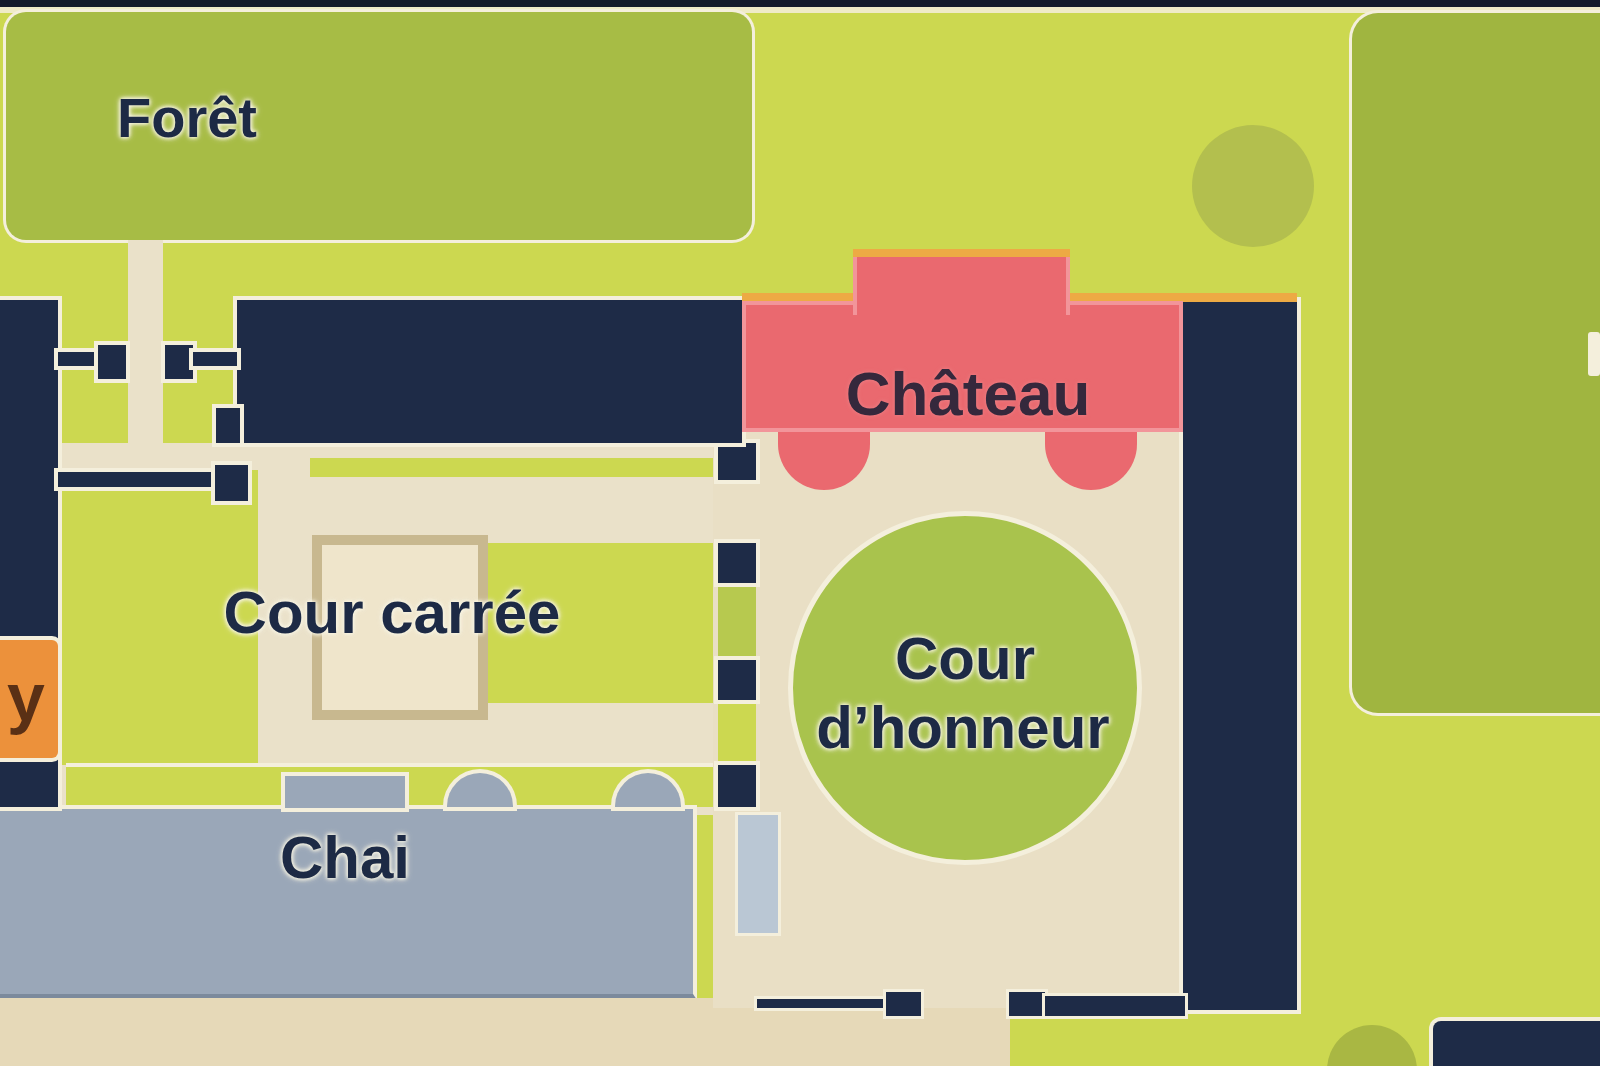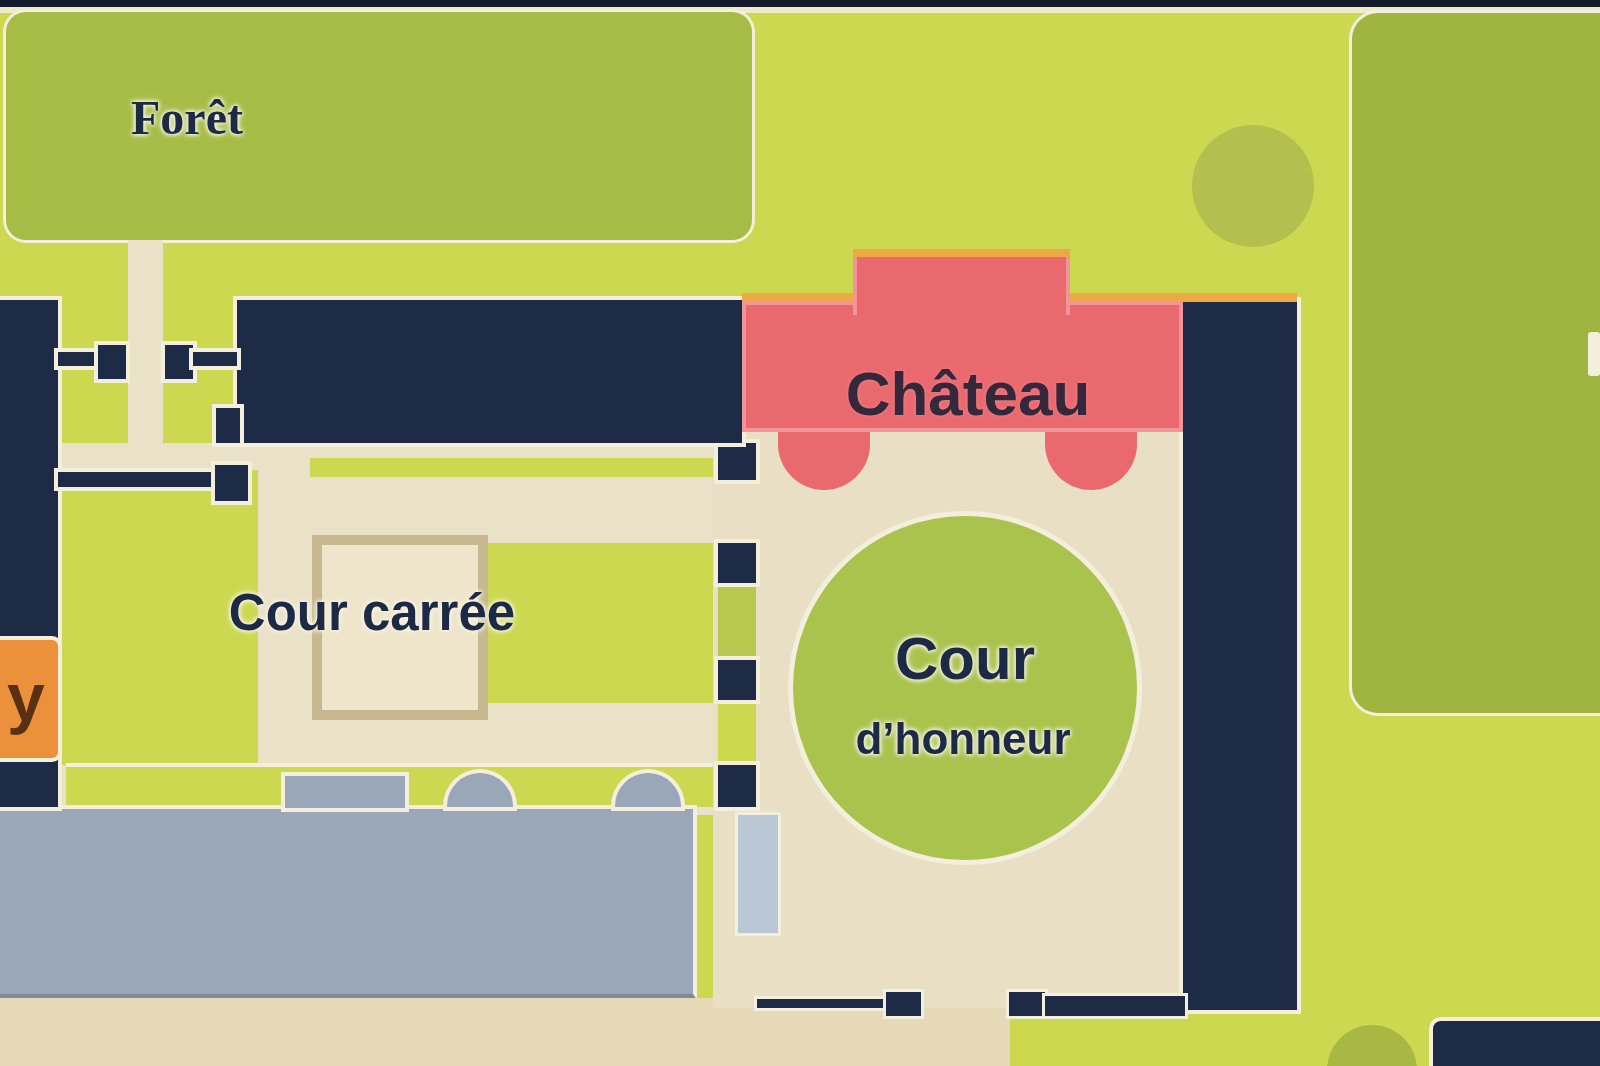--- a/index.html
+++ b/index.html
@@ -110,26 +110,26 @@
         border-radius:0 0 46px 46px;}
 
   
   .orange-label{left:-6px;top:640px;width:64px;height:118px;background:var(--orange-label);
         border-radius:0 6px 6px 0;box-shadow:0 0 0 4px var(--pale);}
 
   
   .lbl{transform:translate(-50%,-50%);white-space:nowrap;
        font-weight:700;color:var(--text);
        text-shadow:0 0 4px rgba(248,244,228,.95),0 0 4px rgba(248,244,228,.95),0 0 7px rgba(248,244,228,.9);}
-  .lbl-foret{left:187px;top:117px;font-size:48px;font-family:Liberation Serif, serif;}
+  .lbl-foret{left:187px;top:117px;font-size:56px;}
   .lbl-chateau{left:968px;top:393px;font-size:62px;color:var(--chateau-text);
        text-shadow:0 0 4px rgba(240,150,155,.6);}
-  .lbl-courcarree{left:372px;top:612px;font-size:51px;}
+  .lbl-courcarree{left:392px;top:612px;font-size:60px;}
   .lbl-honneur1{left:965px;top:634px;font-size:60px;margin-top:24px;}
-  .lbl-honneur2{left:963px;top:727px;font-size:44px;margin-top:12px;}
+  .lbl-honneur2{left:963px;top:727px;font-size:60px;}
   .lbl-chai1{left:345px;top:857px;font-size:60px;}
   .lbl-chai2{left:338px;top:937px;font-size:60px;}
   .lbl-y{left:26px;top:697px;font-size:68px;color:var(--label-letter);
        text-shadow:none;}
 </style>
 </head>
 <body>
 
 <div id="canvas">
 
@@ -192,15 +192,16 @@
   <div class="chateau-bump-l"></div>
   <div class="chateau-bump-r"></div>
 
   <div class="orange-label"></div>
 
   <div class="lbl lbl-foret">Forêt</div>
   <div class="lbl lbl-chateau">Château</div>
   <div class="lbl lbl-courcarree">Cour carrée</div>
   <div class="lbl lbl-honneur1">Cour</div>
   <div class="lbl lbl-honneur2">d’honneur</div>
+  <div class="lbl lbl-chai1">Chai</div>
   <div class="lbl lbl-y">y</div>
 
 </div>
 
 </body></html>

